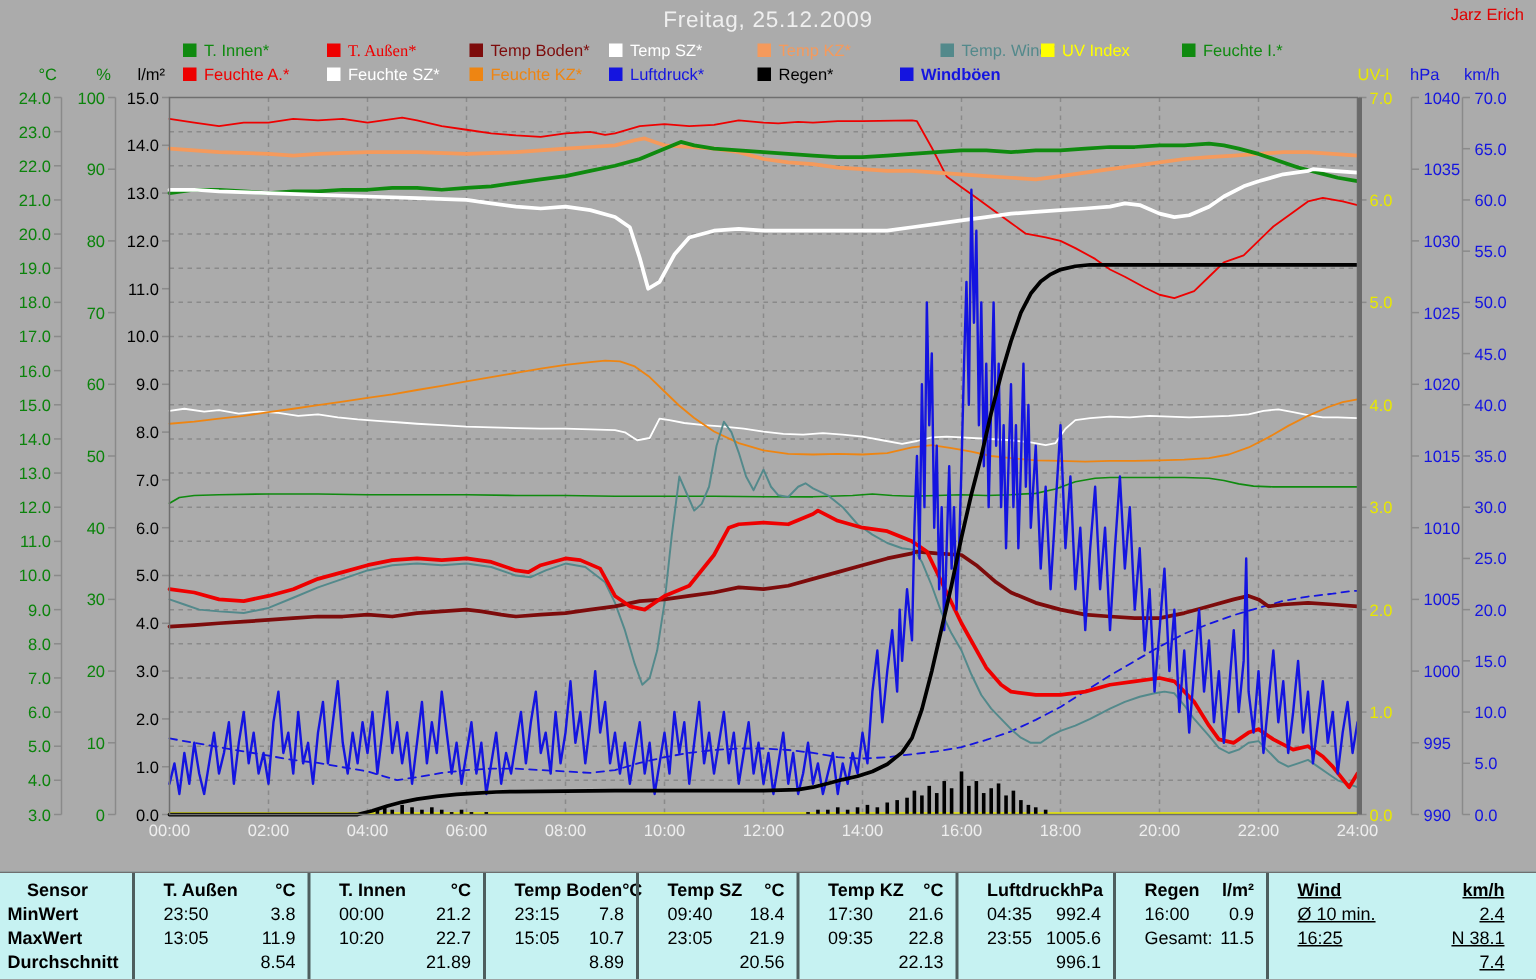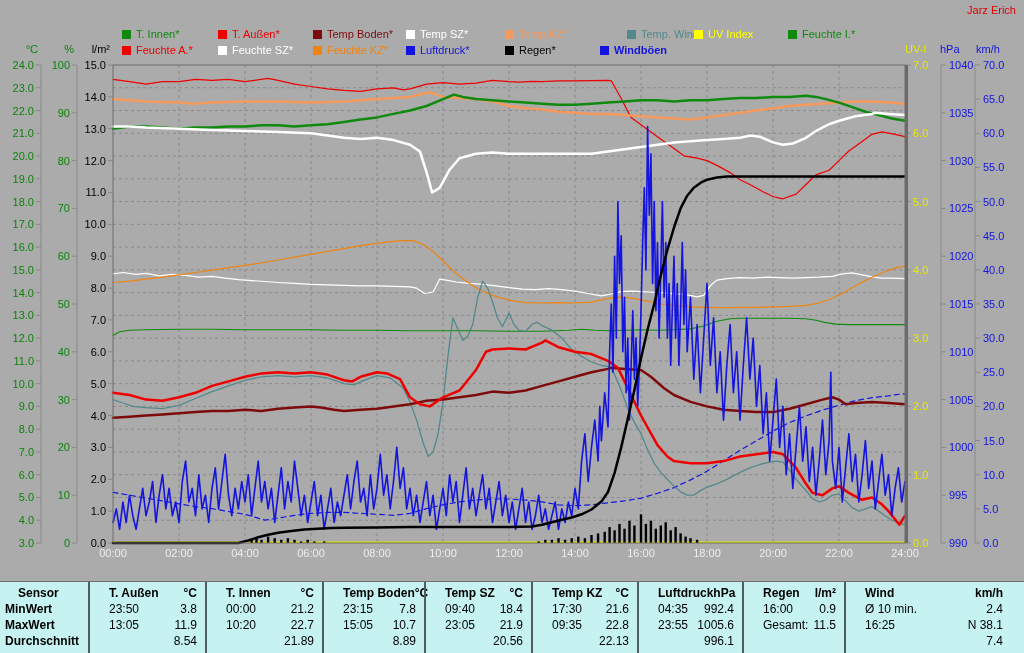--- a/index.html
+++ b/index.html
@@ -17,24 +17,25 @@
   .tcol.grp{border-left:2px solid #4e5e5e;}
   .tline{display:flex;line-height:16px;white-space:nowrap;}
   .tline .l{padding-left:19px;}
   .tline .r{margin-left:auto;padding-right:8px;}
   .b{font-weight:bold;}
 </style>
 </head>
 <body>
 
 <div class="screen">
+  <div class="title">Freitag, 25.12.2009</div>
   <div class="watermark">Jarz Erich</div>
   <div id="legend1">
       <span class="legend-item" style="left: 122px; top: 28px;"><span class="sq" style="background: rgb(15, 138, 15);"></span><span style="color: rgb(15, 138, 15);">T. Innen*</span></span>
-      <span class="legend-item" style="left: 218px; top: 28px;"><span class="sq" style="background: rgb(238, 0, 0);"></span><span style="color: rgb(238, 0, 0);">T. Außen*</span></span>
+      <span class="legend-item" style="left: 218px; top: 28px;"><span class="sq" style="background: rgb(238, 0, 0);"></span><span style="color: rgb(238, 0, 0); font-family: Liberation Serif, serif;">T. Außen*</span></span>
       <span class="legend-item" style="left: 313px; top: 28px;"><span class="sq" style="background: rgb(125, 11, 11);"></span><span style="color: rgb(125, 11, 11);">Temp Boden*</span></span>
       <span class="legend-item" style="left: 406px; top: 28px;"><span class="sq" style="background: rgb(255, 255, 255);"></span><span style="color: rgb(255, 255, 255);">Temp SZ*</span></span>
       <span class="legend-item" style="left: 505px; top: 28px;"><span class="sq" style="background: rgb(245, 154, 92);"></span><span style="color: rgb(245, 154, 92);">Temp KZ*</span></span>
       <span class="legend-item" style="left: 600px; top: 28px; margin-left: 27px;"><span class="sq" style="background: rgb(83, 137, 139);"></span><span style="color: rgb(83, 137, 139);">Temp. Wind*</span></span>
       <span class="legend-item" style="left: 694px; top: 28px;"><span class="sq" style="background: rgb(255, 255, 0);"></span><span style="color: rgb(255, 255, 0);">UV Index</span></span>
       <span class="legend-item" style="left: 788px; top: 28px;"><span class="sq" style="background: rgb(15, 138, 15);"></span><span style="color: rgb(15, 138, 15);">Feuchte I.*</span></span>
     </div>
   <div id="legend2">
       <span class="legend-item" style="left: 122px; top: 44px;"><span class="sq" style="background: rgb(238, 0, 0);"></span><span style="color: rgb(238, 0, 0);">Feuchte A.*</span></span>
       <span class="legend-item" style="left: 218px; top: 44px;"><span class="sq" style="background: rgb(255, 255, 255);"></span><span style="color: rgb(255, 255, 255);">Feuchte SZ*</span></span>
@@ -457,21 +458,21 @@
         </div>
         <div class="tline">
           <span class="l">16:00</span>
           <span class="r">0.9</span>
         </div>
         <div class="tline">
           <span class="l">Gesamt:</span>
           <span class="r">11.5</span>
         </div>
       </div>
-      <div class="tcol grp" style="width: 167px;">
+      <div class="tcol grp" style="width: 167px; text-decoration: underline;">
         <div class="tline b">
           <span class="l">Wind</span>
           <span class="r">km/h</span>
         </div>
         <div class="tline">
           <span class="l">Ø 10 min.</span>
           <span class="r">2.4</span>
         </div>
         <div class="tline">
           <span class="l">16:25</span>

